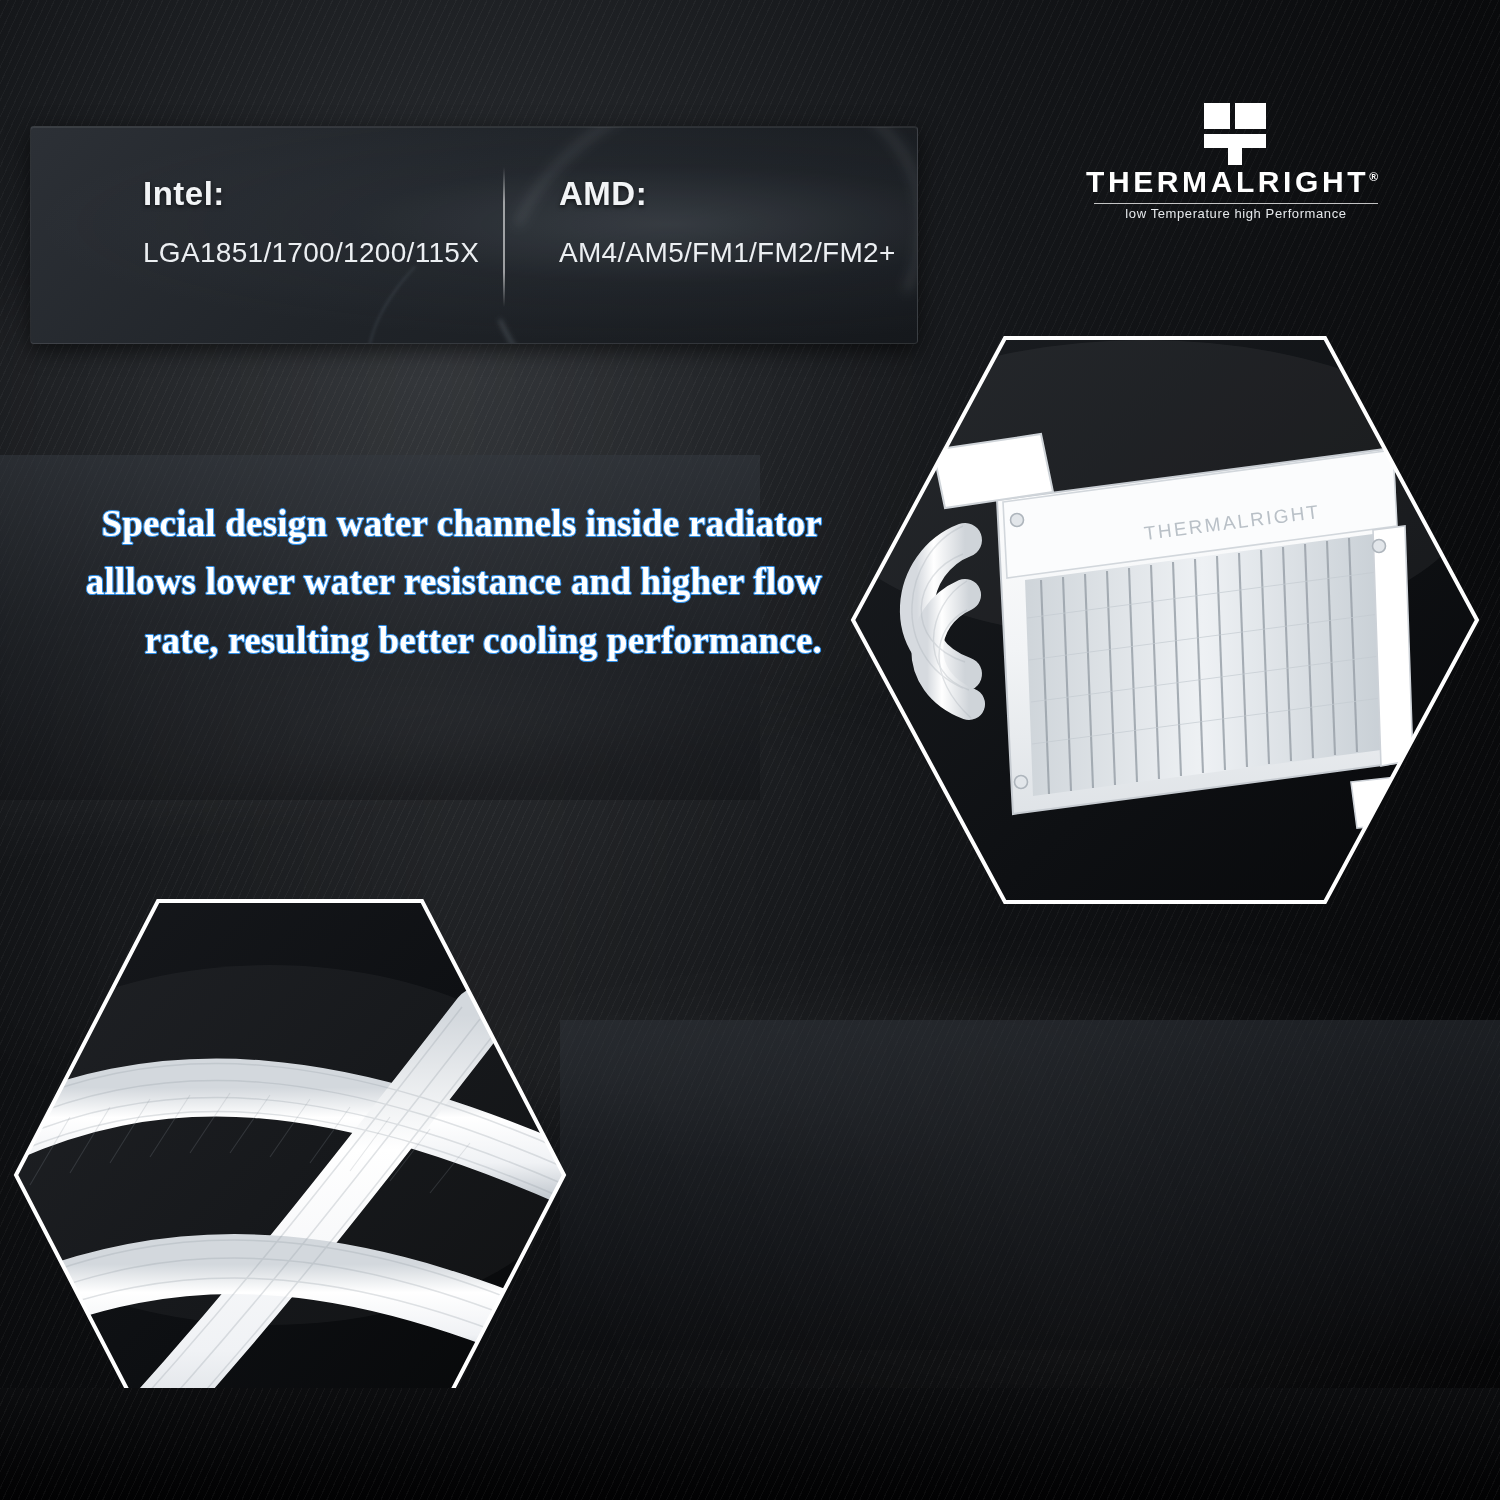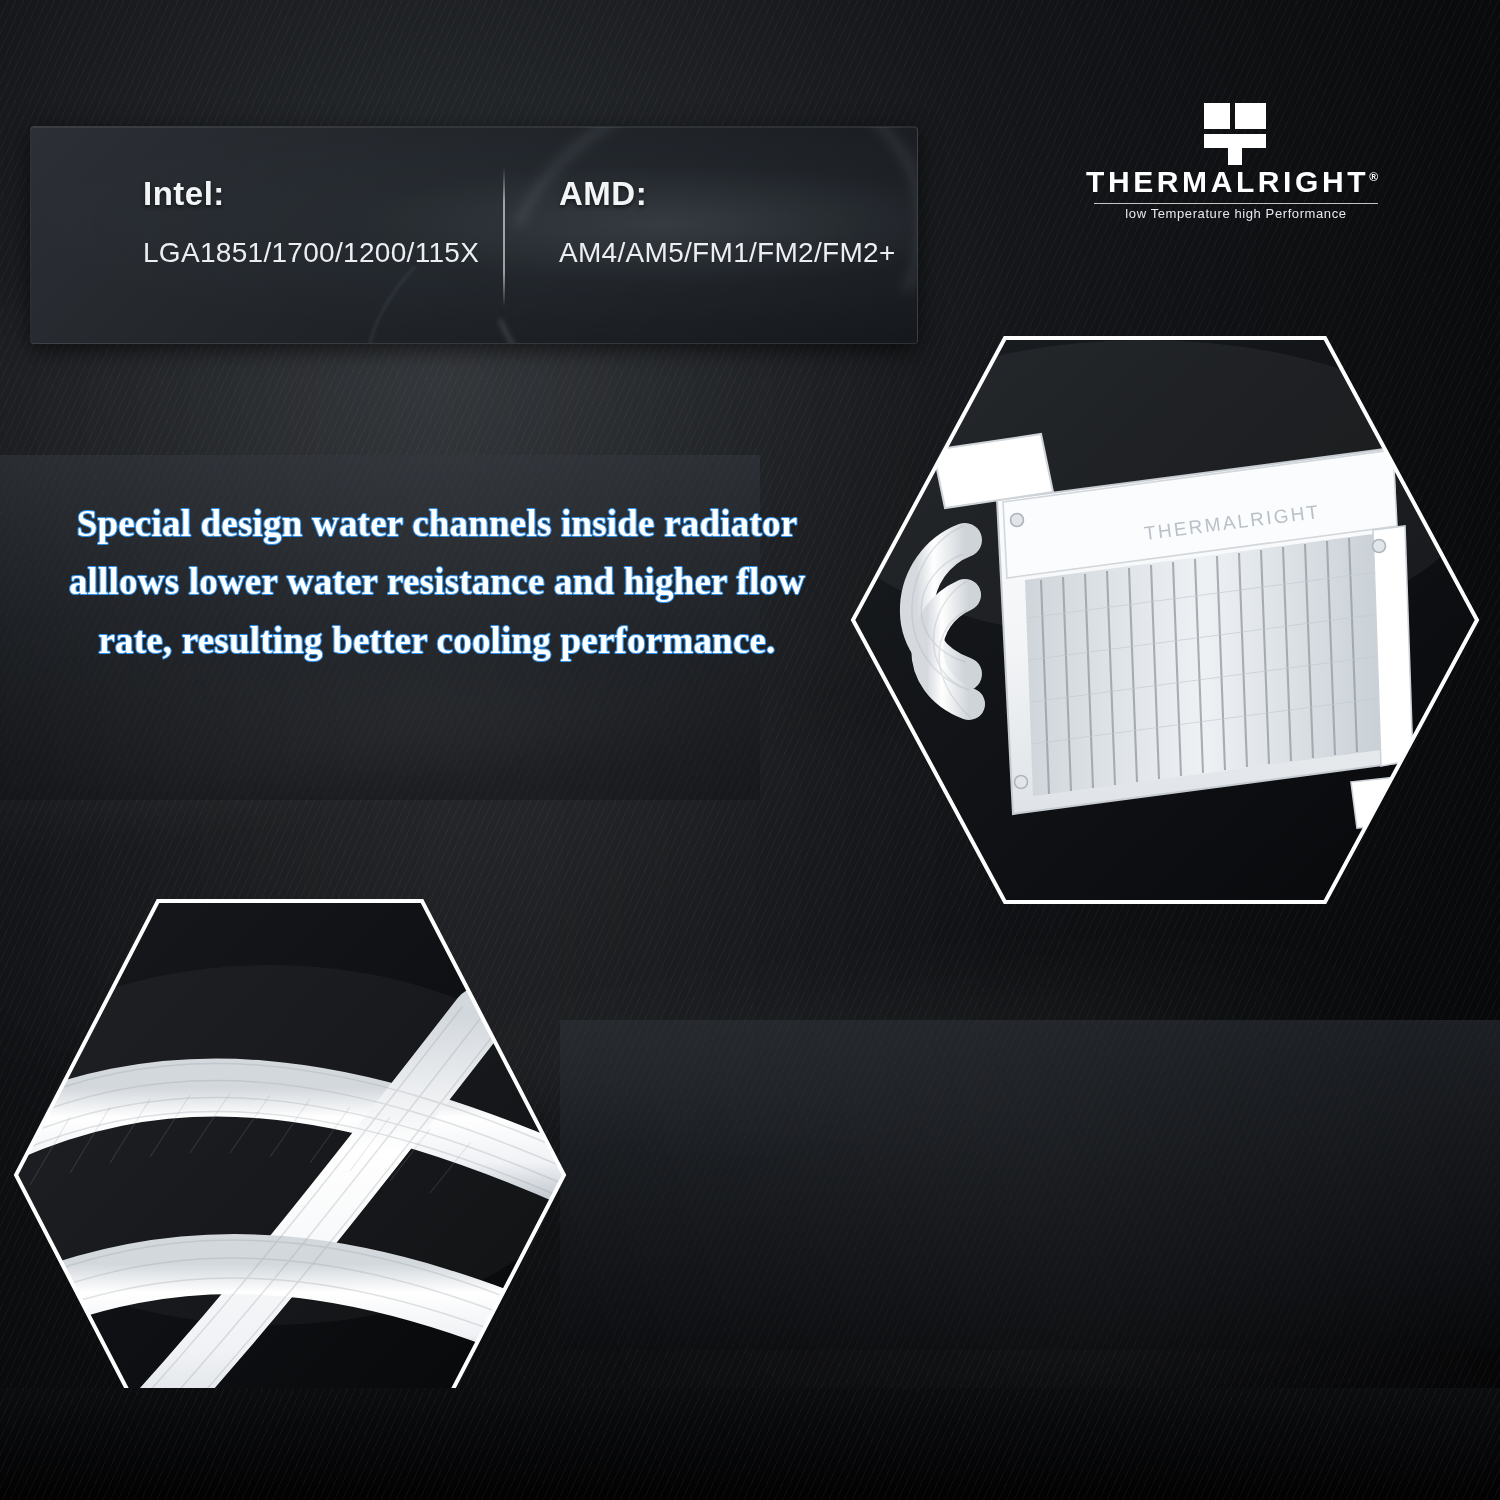--- a/index.html
+++ b/index.html
@@ -215,21 +215,21 @@
     paint-order: stroke fill;
     text-shadow:
       0 0 2px #2f8fe8,
       1px 0 0 #2f8fe8, -1px 0 0 #2f8fe8,
       0 1px 0 #2f8fe8, 0 -1px 0 #2f8fe8;
   }
   .headline-left {
     left: 52px;
     top: 495px;
     width: 770px;
-    text-align: center;
+    text-align: right;
   }
   .headline-right {
     left: 700px;
     top: 1068px;
     width: 760px;
     text-align: center;
   }
 
   
   .hex-wrap { position: absolute; }

